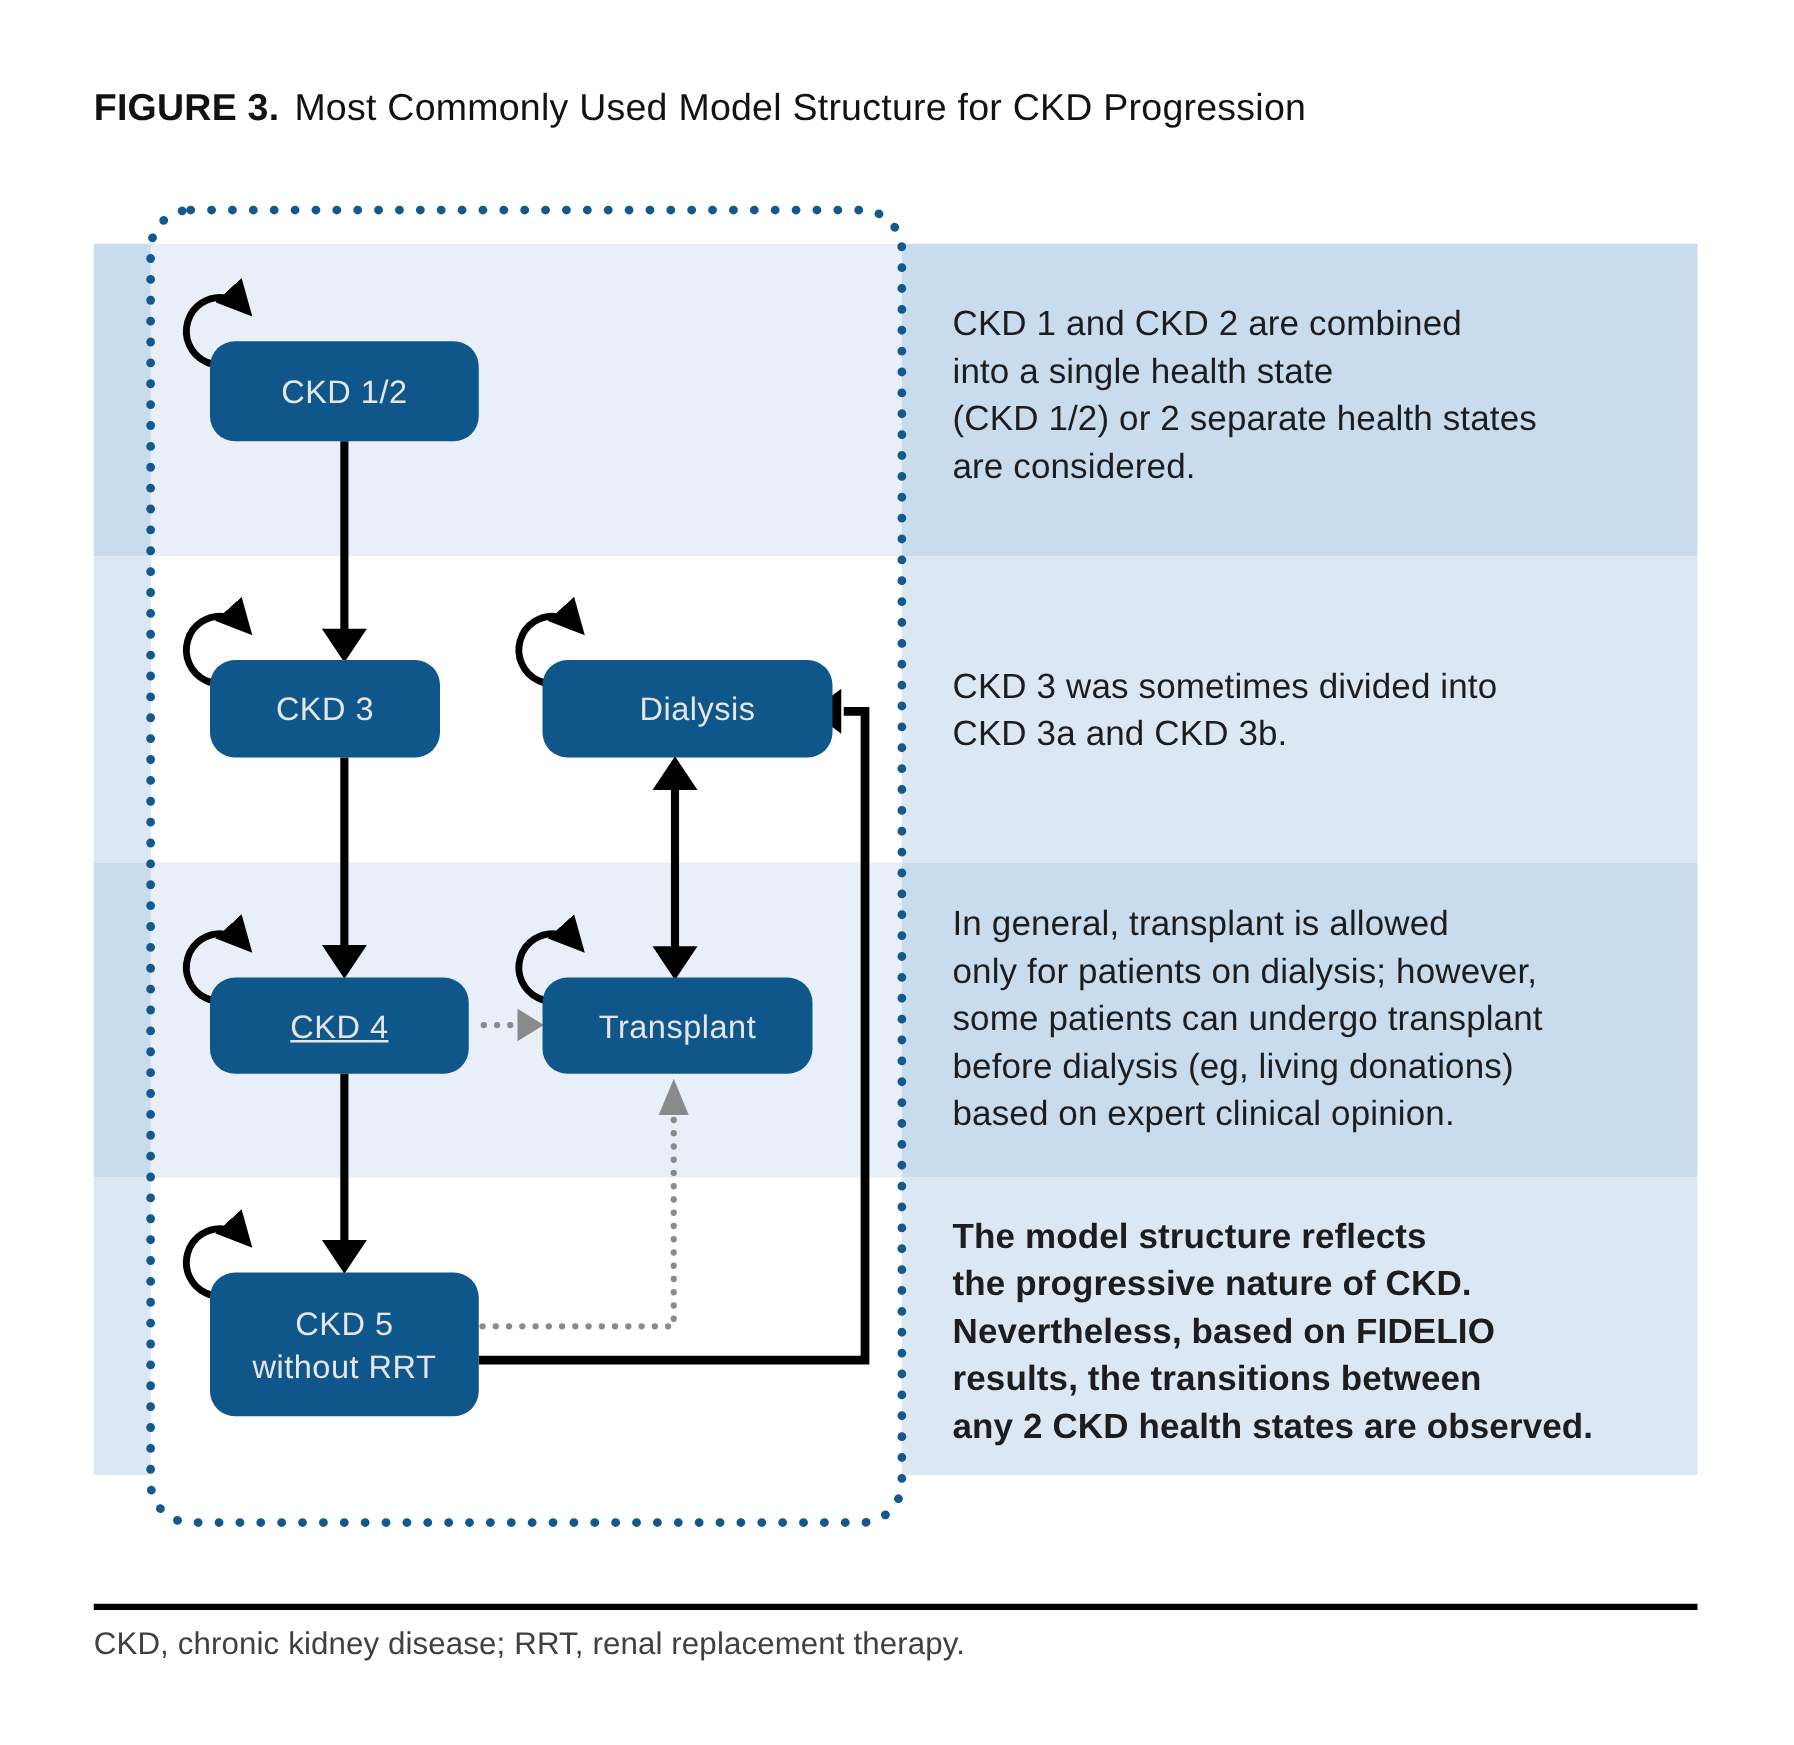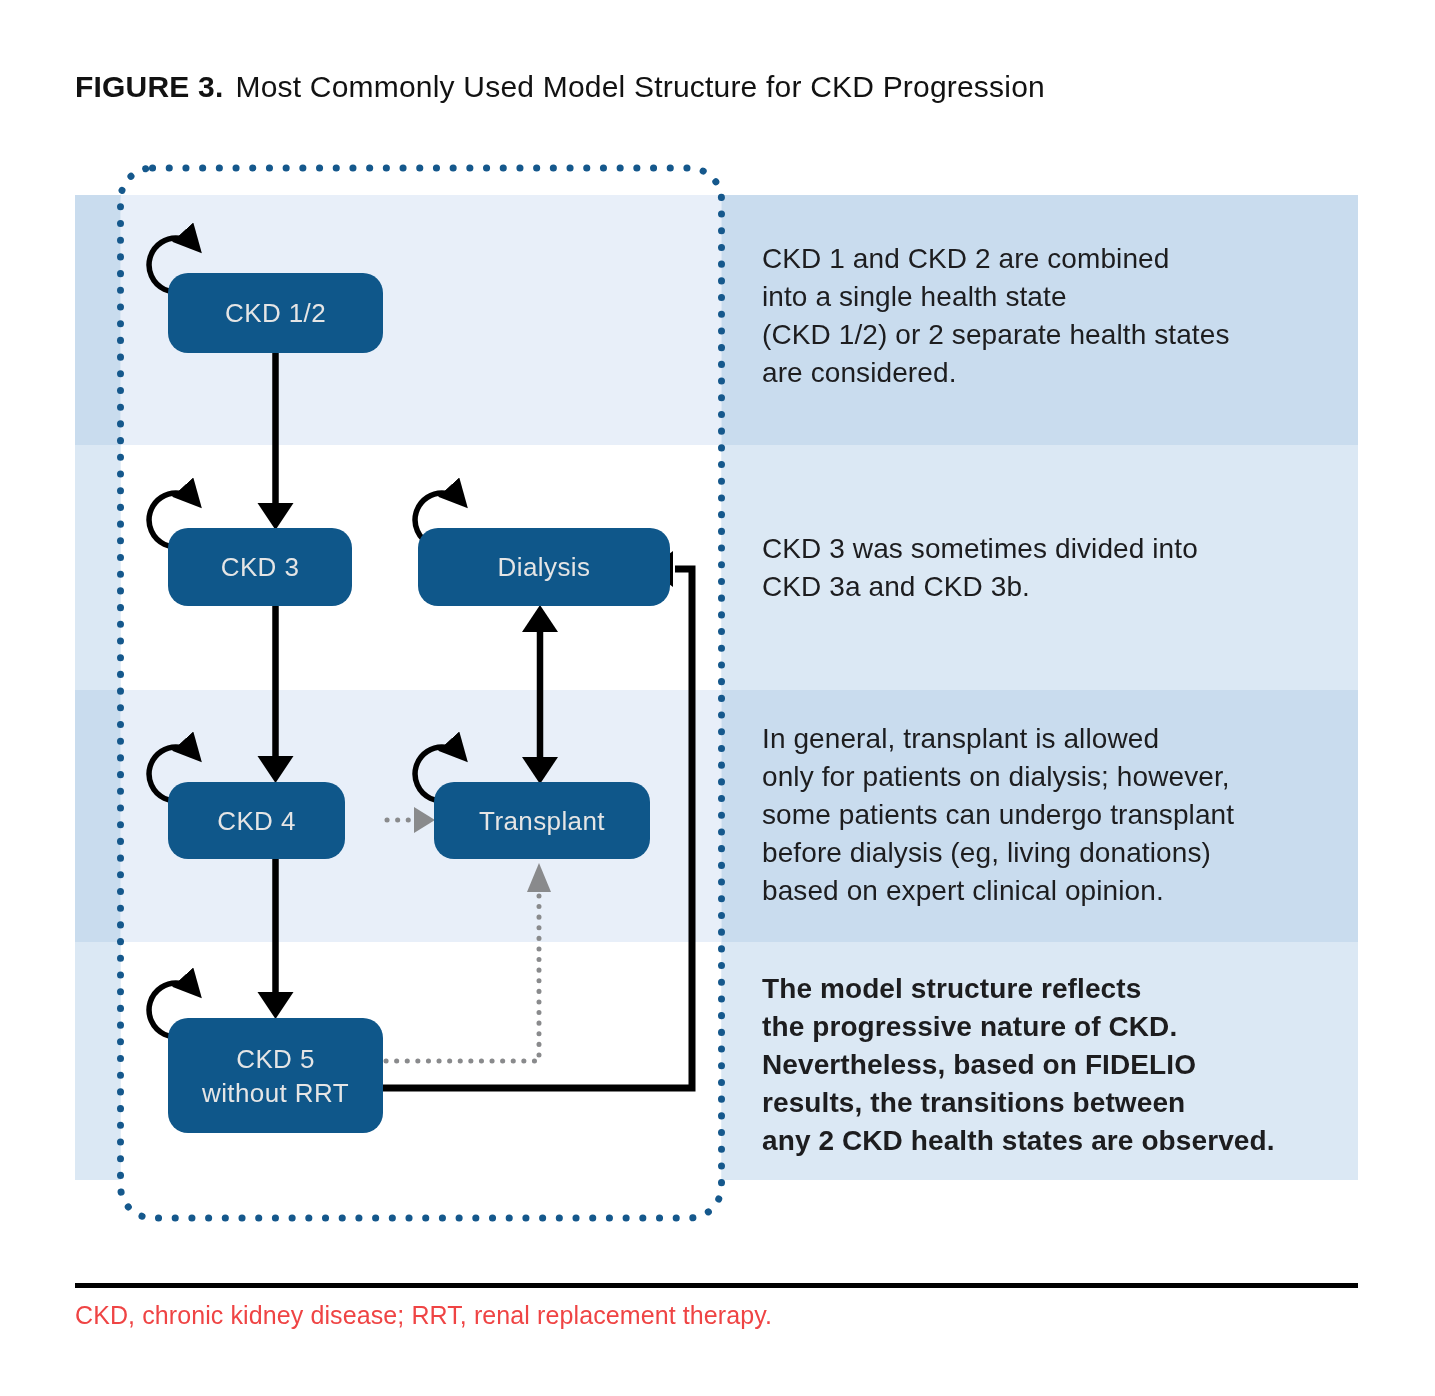--- a/index.html
+++ b/index.html
@@ -13,34 +13,34 @@
   }
   .figure-title .fig-label { font-weight:bold; margin-right:12px; }
   svg.canvas { position:absolute; left:0; top:0; }
   .node {
     position:absolute; background:#0f578a; border-radius:20px; color:#e5e5e5;
     display:flex; flex-direction:column; align-items:center; justify-content:center;
     font-size:26px; line-height:34px; text-align:center; letter-spacing:0.4px;
   }
   .node-ckd12     { left:168px; top:273px;  width:215px; height:80px; }
   .node-ckd3      { left:168px; top:528px;  width:184px; height:78px; }
-  .node-dialysis  { left:418px; top:528px;  width:252px; height:78px; }
-  .node-ckd4      { left:168px; top:782px;  width:177px; height:77px; }
+  .node-dialysis  { left:434px; top:528px;  width:216px; height:78px;padding-left:16px; }
+  .node-ckd4      { left:168px; top:782px;  width:207px; height:77px;text-decoration:underline; }
   .node-transplant{ left:434px; top:782px;  width:216px; height:77px; }
   .node-ckd5      { left:168px; top:1018px; width:215px; height:115px; }
   .annotation {
     position:absolute; left:762px; width:600px; font-size:28px; line-height:38px;
     color:#1d1d1f; letter-spacing:0.1px;
   }
   .annotation-1 { top:240px; }
   .annotation-2 { top:530px; }
   .annotation-3 { top:720px; }
   .annotation-4 { top:970px;font-weight:bold; }
   .foot-rule { position:absolute; left:75px; top:1283px; width:1283px; height:5px; background:#000000; }
-  .footnote  { position:absolute; left:75px; top:1301px; font-size:25px; color:#ef4444; letter-spacing:0.1px; }
+  .footnote  { position:absolute; left:75px; top:1301px; font-size:25px; color:#404040; letter-spacing:0.1px; }
 </style>
 </head>
 <body>
 
 <div class="page">
 
   <div class="figure-title">
     <span class="fig-label">FIGURE 3.</span><span>Most Commonly Used Model Structure for CKD Progression</span>
   </div>
 

